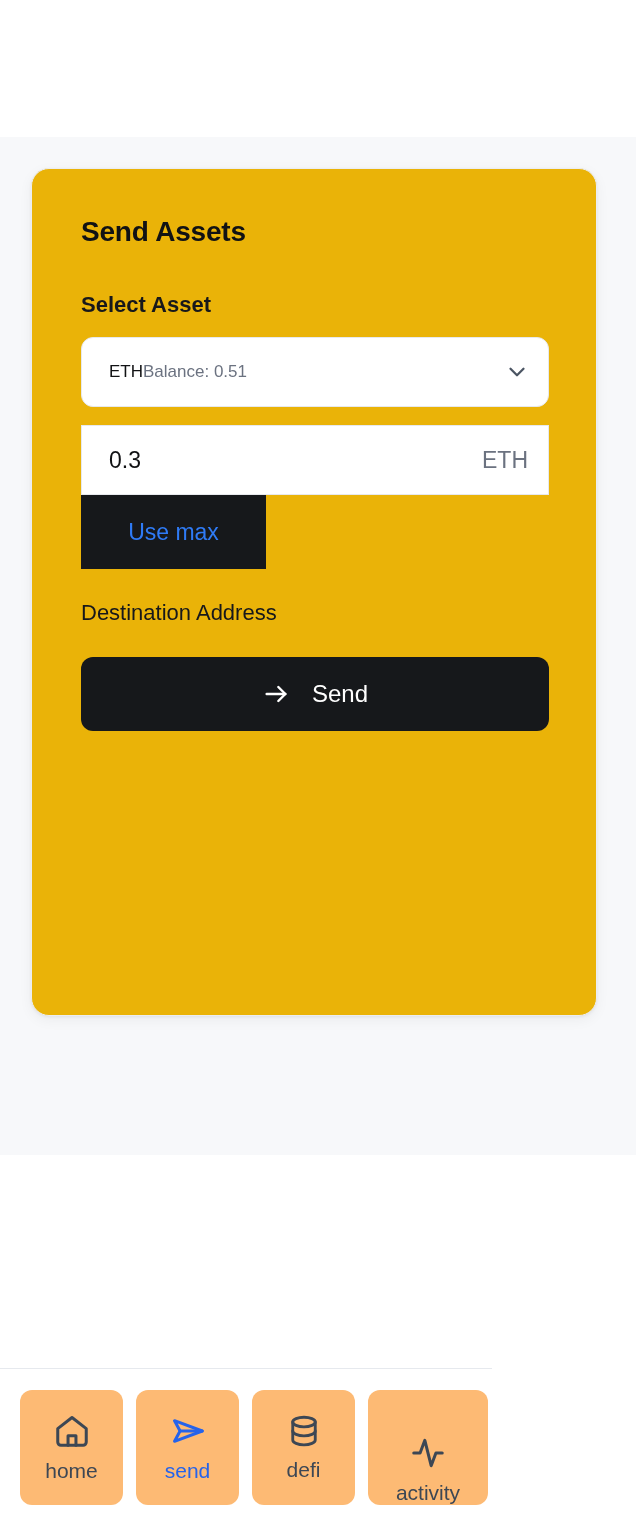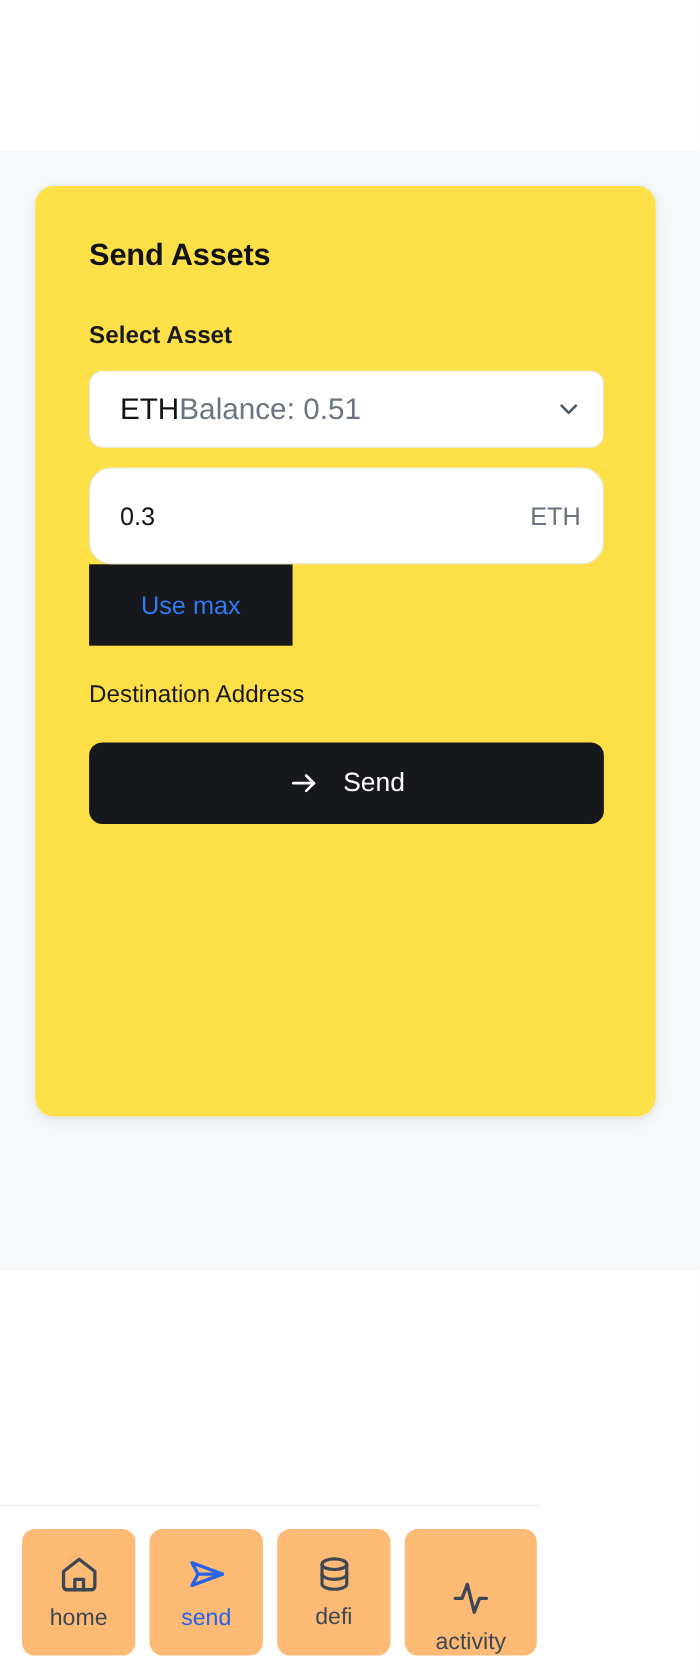--- a/index.html
+++ b/index.html
@@ -35,21 +35,21 @@
     background: #f7f8fa;
   }
 
   
   .card {
     position: absolute;
     left: 31px;
     top: 168px;
     width: 566px;
     height: 848px;
-    background: #fde047;
+    background: #eab308;
     border-radius: 18px;
     box-sizing: border-box;
     border: 1px solid #eceef1;
     box-shadow: 0 1px 3px rgba(16,24,40,0.06), 0 4px 14px rgba(16,24,40,0.05);
   }
 
   .card-inner {
     position: absolute;
     left: 49px;
     top: 46px;
@@ -80,44 +80,44 @@
     border: 1px solid #e7e9ed;
     border-radius: 12px;
     background: #ffffff;
     display: flex;
     align-items: center;
     padding: 0 18px 0 27px;
     box-sizing: border-box;
     cursor: pointer;
   }
   .select-text {
-    font-size: 27px;
+    font-size: 17px;
     line-height: 28px;
     white-space: nowrap;
   }
   .sel-sym {
     color: #111214;
   }
   .sel-bal {
     color: #6b7280;
   }
   .chevron {
     margin-left: auto;
     display: flex;
     align-items: center;
     color: #4b5563;
   }
 
   
   .amount-row {
     position: relative;
     margin-top: 18px;
-    height: 88px;
+    height: 70px;
     border: 1px solid #e7e9ed;
-    border-radius: 20px;
+    border-radius: 0;
     background: #ffffff;
     display: flex;
     align-items: center;
     padding: 0 20px 0 27px;
     box-sizing: border-box;
   }
   .amount-value {
     font-size: 23px;
     color: #111214;
     line-height: 28px;

